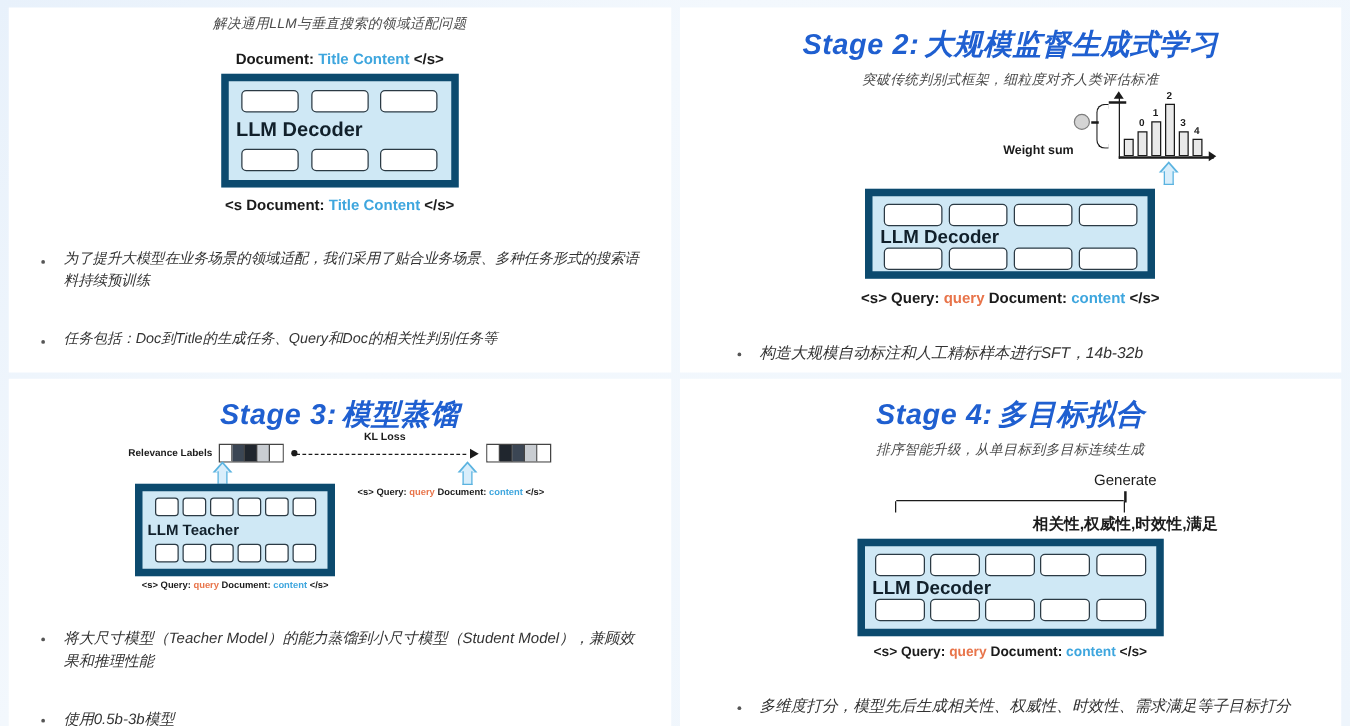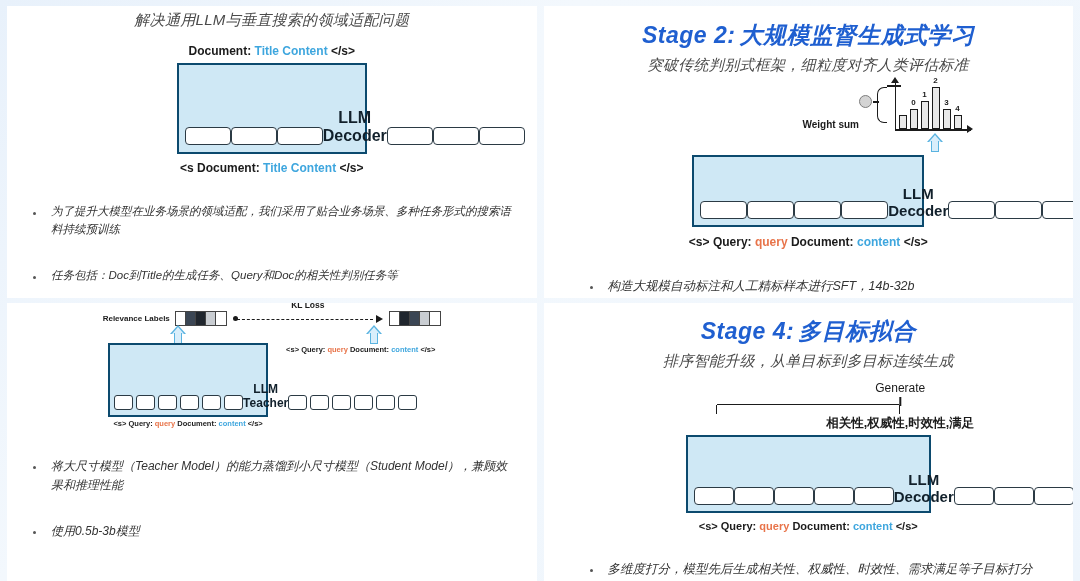--- a/index.html
+++ b/index.html
@@ -33,34 +33,34 @@
     font-weight: bold;
     color: #1f5fd0;
     letter-spacing: 0.5px;
     white-space: nowrap;
   }
   .ptitle .en { font-size: 23px; }
   .ptitle .cn { font-size: 23px; margin-left: 4px; }
   .psub {
     text-align: center;
     font-style: italic;
-    font-size: 15px;
+    font-size: 11px;
     color: #4a4a4a;
     margin-top: 5px;
     letter-spacing: .3px;
   }
 
   
   .decoder {
     background: #cfe8f5;
-    border: 2px solid #0c4a6e;
+    border: 6px solid #0c4a6e;
     display: flex;
-    flex-direction: row;
+    flex-direction: column;
     justify-content: space-between;
-    align-items: flex-end;
+    align-items: flex-start;
   }
   .tokrow { display: flex; justify-content: space-around; width: 100%; }
   .tok {
     background: #ffffff;
     border: 1px solid #2b3a44;
     border-radius: 4px;
   }
   .decname {
     font-weight: bold;
     color: #11202b;
@@ -344,20 +344,23 @@
       <span>&lt;/s&gt;</span>
     </div>
 
     <ul class="bullets">
       <li>构造大规模自动标注和人工精标样本进行SFT，14b-32b</li>
       <li>在分档loss外，增加weight sum归一，提升打分区分度</li>
     </ul>
   </section>
 
   <section class="panel" id="p3">
+    <div class="ptitle">
+      <span class="en">Stage 3:</span><span class="cn">模型蒸馏</span>
+    </div>
 
     <div class="viz">
 
       <div class="relrow">
         <span class="rellabel">Relevance Labels</span>
         <span class="cellstrip">
           <i></i>
           <i class="d1"></i>
           <i class="d2"></i>
           <i class="d3"></i>

